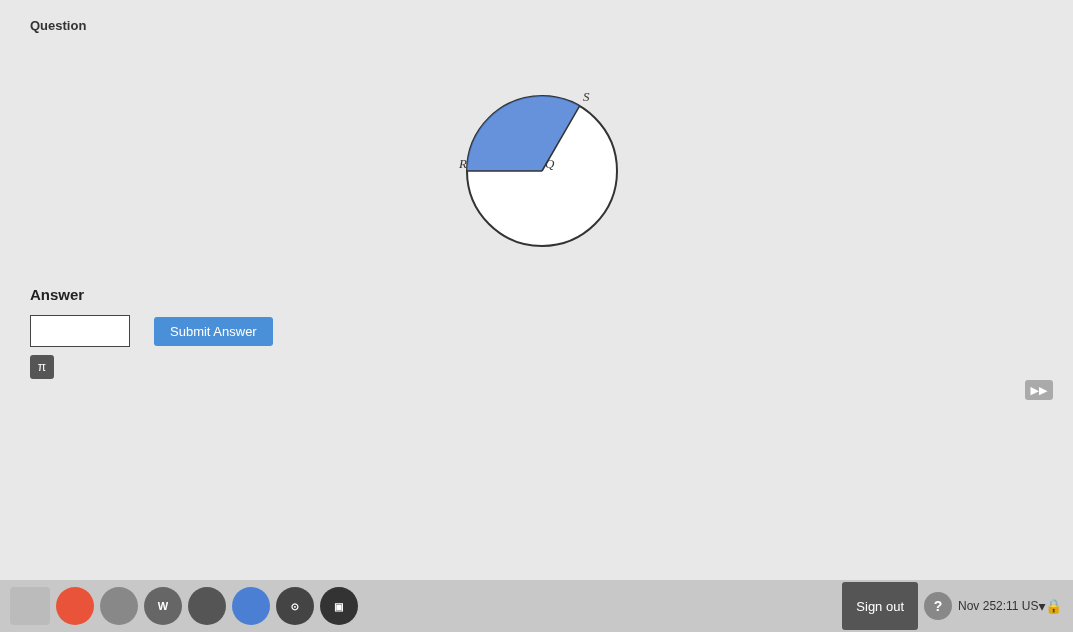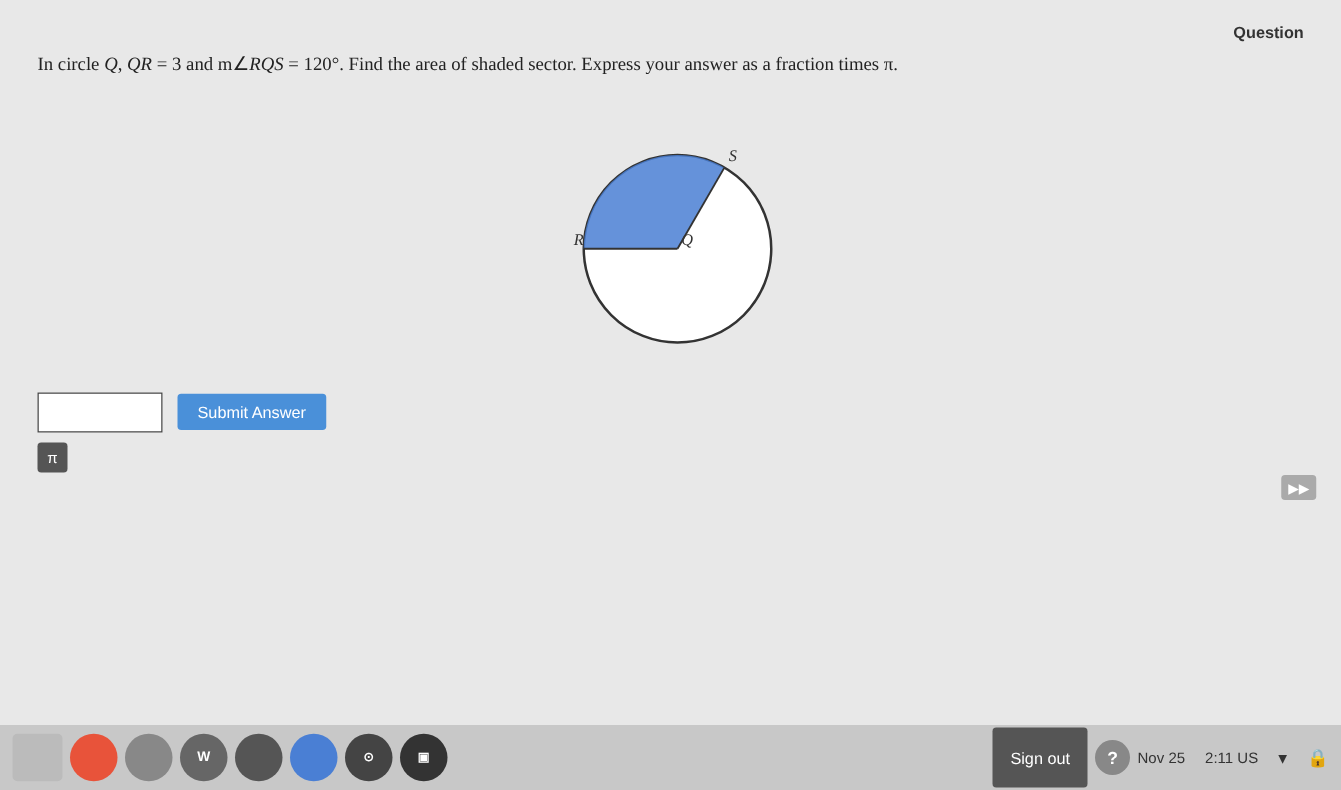--- a/index.html
+++ b/index.html
@@ -17,23 +17,22 @@
       width: 100%;
       height: 580px;
       padding: 18px 30px;
       position: relative;
     }
 
     .question-label {
       font-size: 13px;
       font-weight: bold;
       color: #333;
-      margin-bottom: 8px;
-      font-family: Arial, sans-serif;
-      text-align: right;
+      margin-bottom: 23px;
+      font-family: Arial, sans-serif;
     }
 
     .question-text {
       font-size: 15px;
       color: #222;
       margin-bottom: 20px;
       line-height: 1.5;
       font-family: 'Times New Roman', Times, serif;
     }
 
@@ -58,21 +57,21 @@
       font-size: 15px;
       font-weight: bold;
       color: #222;
       margin-bottom: 12px;
       font-family: Arial, sans-serif;
     }
 
     .answer-row {
       display: flex;
       align-items: center;
-      gap: 12px;
+      gap: 24px;
     }
 
     .answer-input {
       width: 100px;
       height: 32px;
       border: 1.5px solid #444;
       background: white;
       font-size: 14px;
       padding: 2px 6px;
     }
@@ -170,21 +169,21 @@
       font-family: Arial, sans-serif;
       cursor: pointer;
     }
 
     .taskbar-info {
       font-size: 12px;
       color: #333;
       font-family: Arial, sans-serif;
       display: flex;
       align-items: center;
-      gap: 16px;
+      gap: 0;
     }
 
     .question-mark-circle {
       width: 28px;
       height: 28px;
       border-radius: 50%;
       background: #888;
       color: white;
       display: flex;
       align-items: center;
@@ -202,43 +201,41 @@
       font-size: 14px;
     }
   </style>
 </head>
 <body>
 
 <div class="main-content">
 
   <div class="question-label">Question</div>
 
-  <div class="question-text">
-    <span>In circle <i>Q</i>, <i>QR</i> = 3 <span>and</span> m∠<i>RQS</i> = 120°. Find the area of shaded sector. Express your answer as a fraction times π.</span>
-  </div>
 
   <div class="diagram-area">
     <div class="circle-diagram">
       <svg width="200" height="210" viewBox="0 0 200 210" xmlns="http://www.w3.org/2000/svg">
 
         <circle cx="105" cy="115" r="75" fill="white" stroke="#333" stroke-width="2"></circle>
 
         <path d="M105,115 L30,115 A75,75 0 0,1 142.5,50.1 Z" fill="#4a7fd4" opacity="0.85"></path>
 
         <line x1="105" y1="115" x2="30" y2="115" stroke="#333" stroke-width="1.5"></line>
         <line x1="105" y1="115" x2="142.5" y2="50.1" stroke="#333" stroke-width="1.5"></line>
 
         <text x="22" y="112" font-size="13" font-family="Times New Roman" font-style="italic" fill="#333">R</text>
         <text x="108" y="112" font-size="13" font-family="Times New Roman" font-style="italic" fill="#333">Q</text>
         <text x="146" y="45" font-size="13" font-family="Times New Roman" font-style="italic" fill="#333">S</text>
       </svg>
     </div>
   </div>
 
   <div class="answer-section">
+    <div class="answer-label">Answer</div>
     <div class="answer-row">
       <input class="answer-input" type="text" placeholder="" style="">
       <button class="submit-btn">Submit Answer</button>
     </div>
     <div class="pi-badge">π</div>
   </div>
 
   <div class="help-icon">
     <span>▶▶</span>
   </div>

